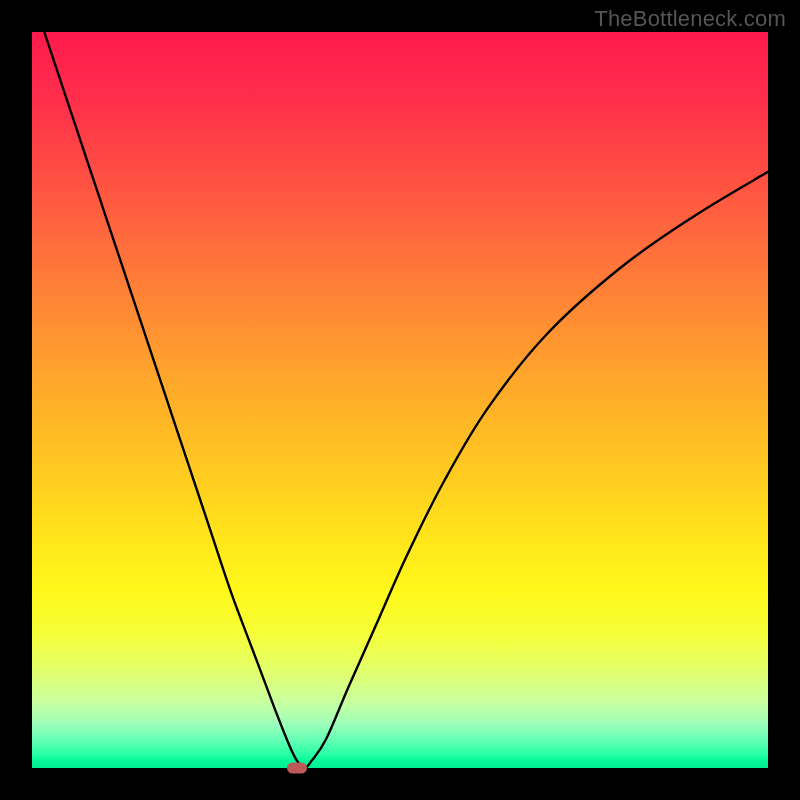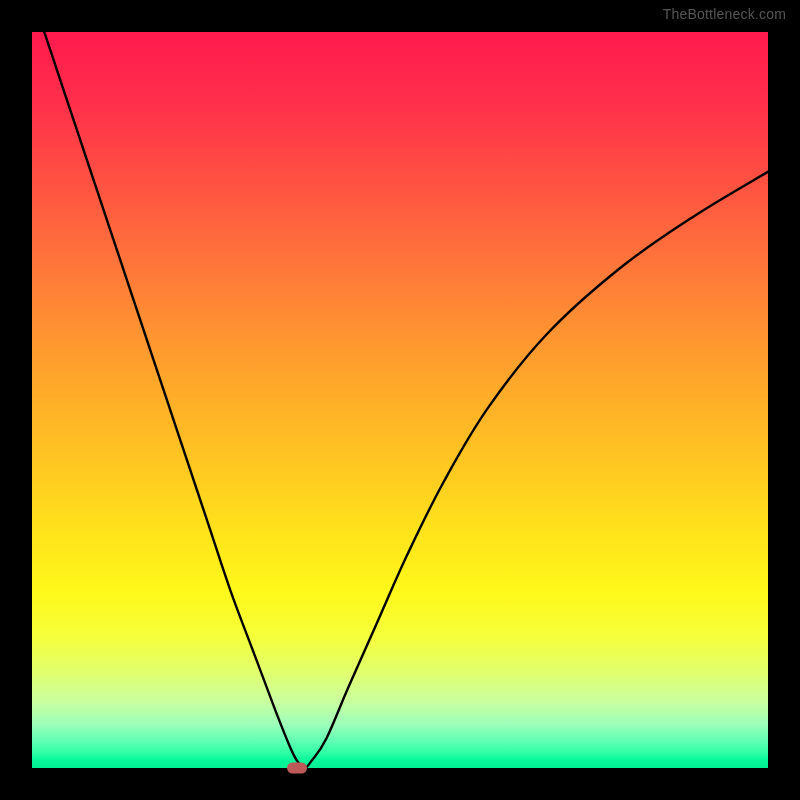--- a/index.html
+++ b/index.html
@@ -56,21 +56,21 @@
     height: 11px;
     border-radius: 6px;
     background: #bb5a58;
     transform: translate(-50%, -50%);
   }
   .watermark {
     position: absolute;
     top: 6px;
     right: 14px;
     color: #555;
-    font-size: 14px;
+    font-size: 22px;
     letter-spacing: 0.2px;
     font-weight: 400;
     user-select: none;
   }
 </style>
 </head>
 <body>
 
 <div class="frame">
   <div class="plot">

